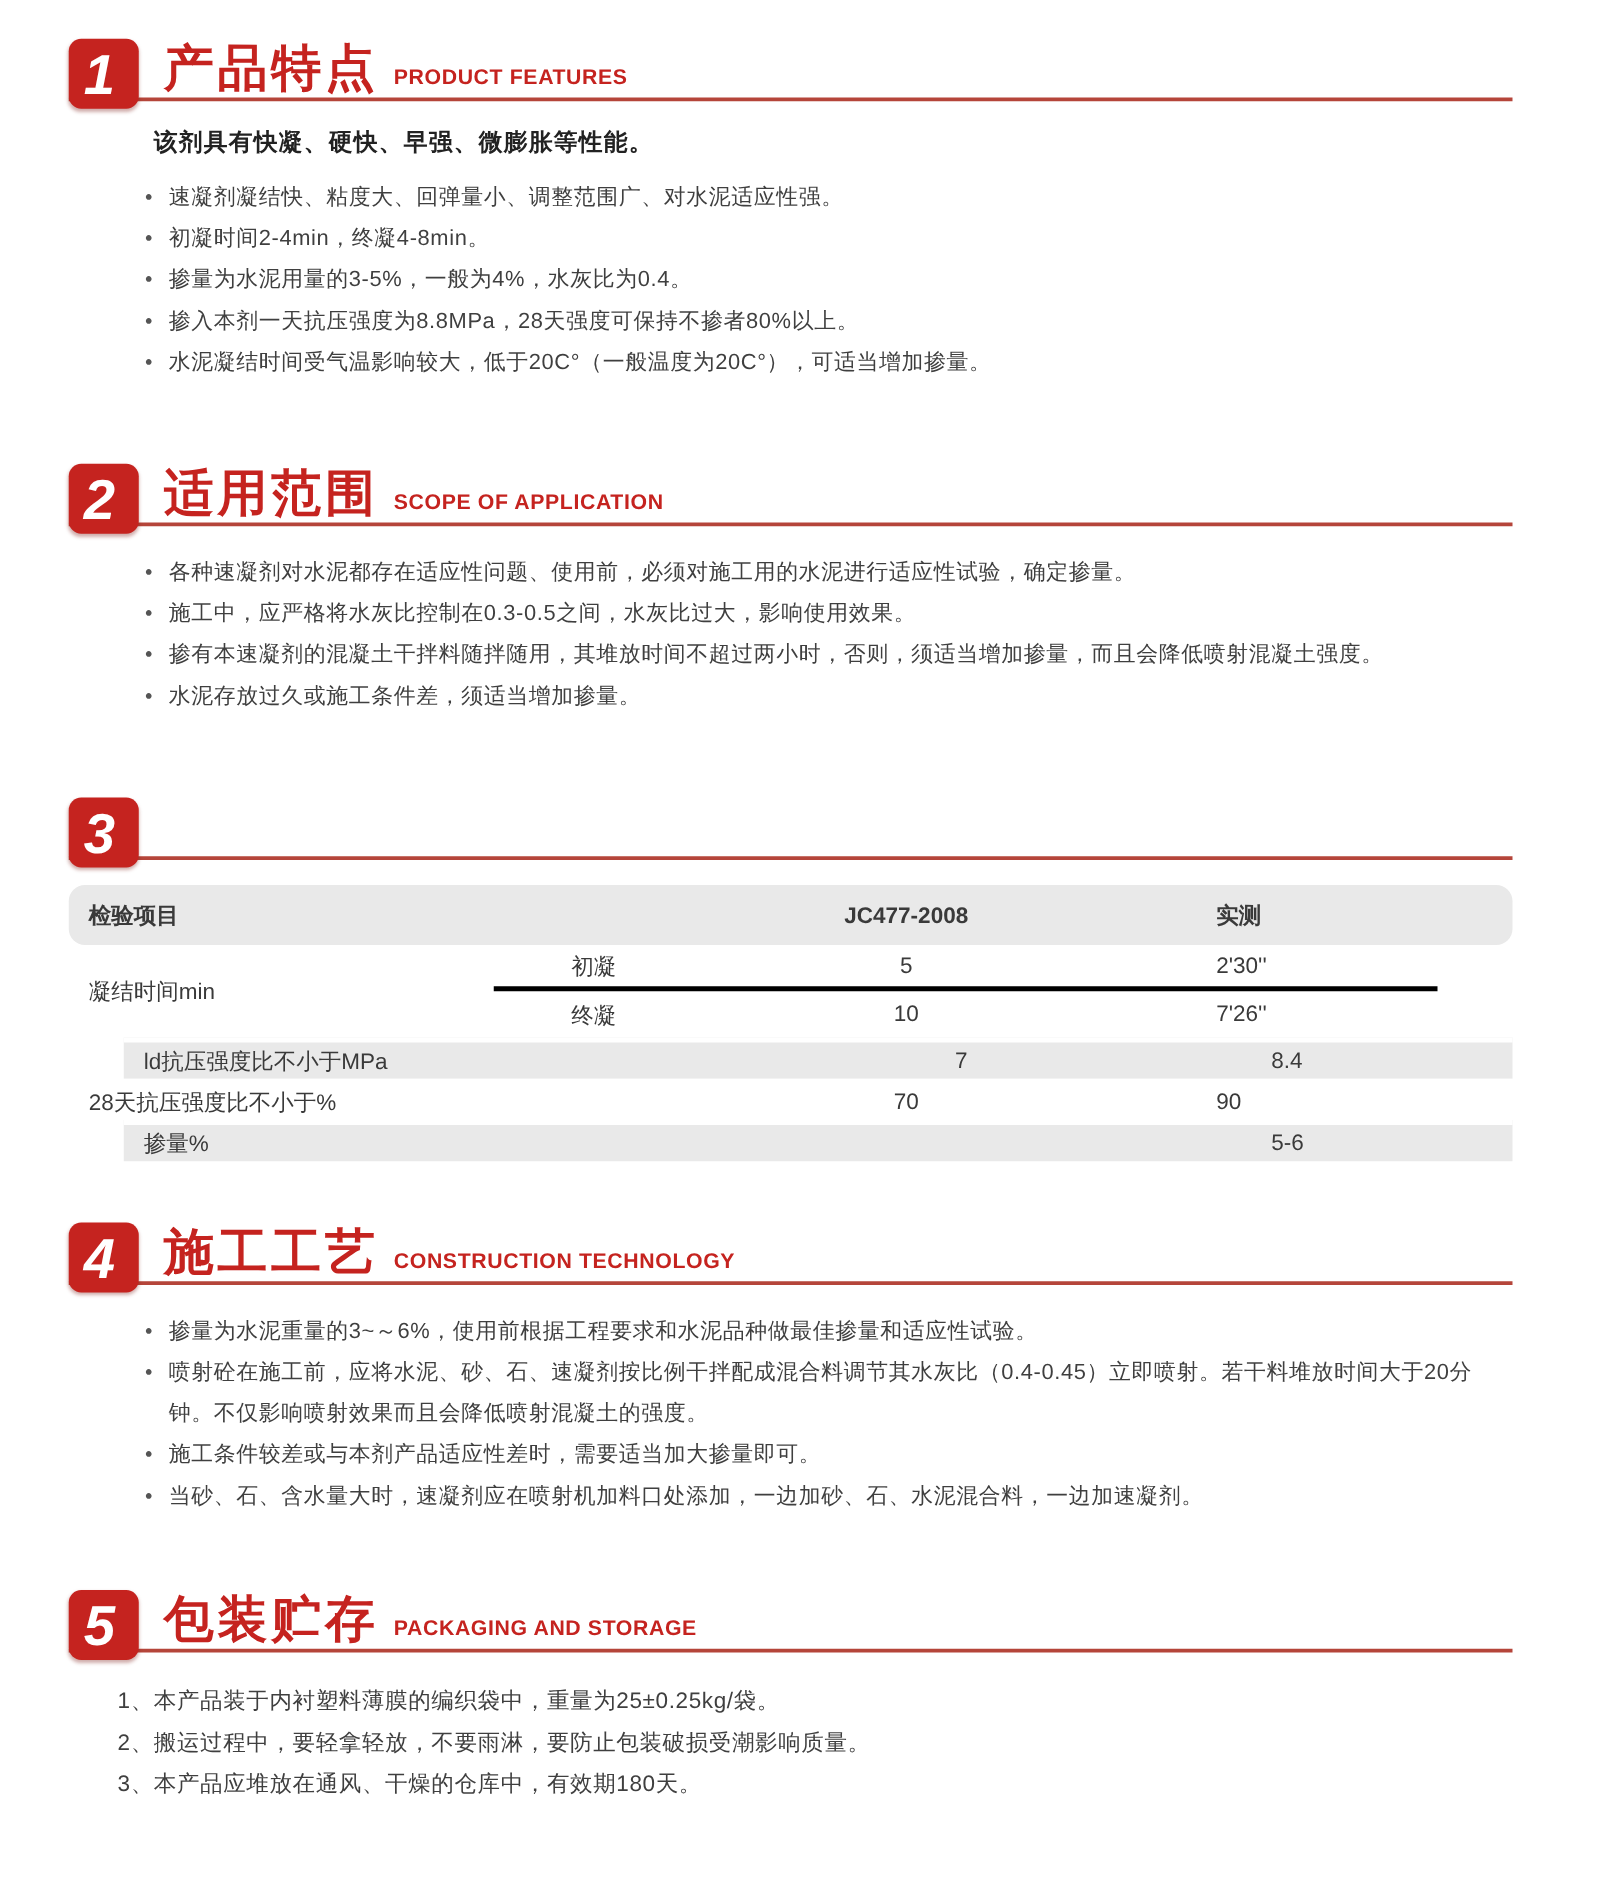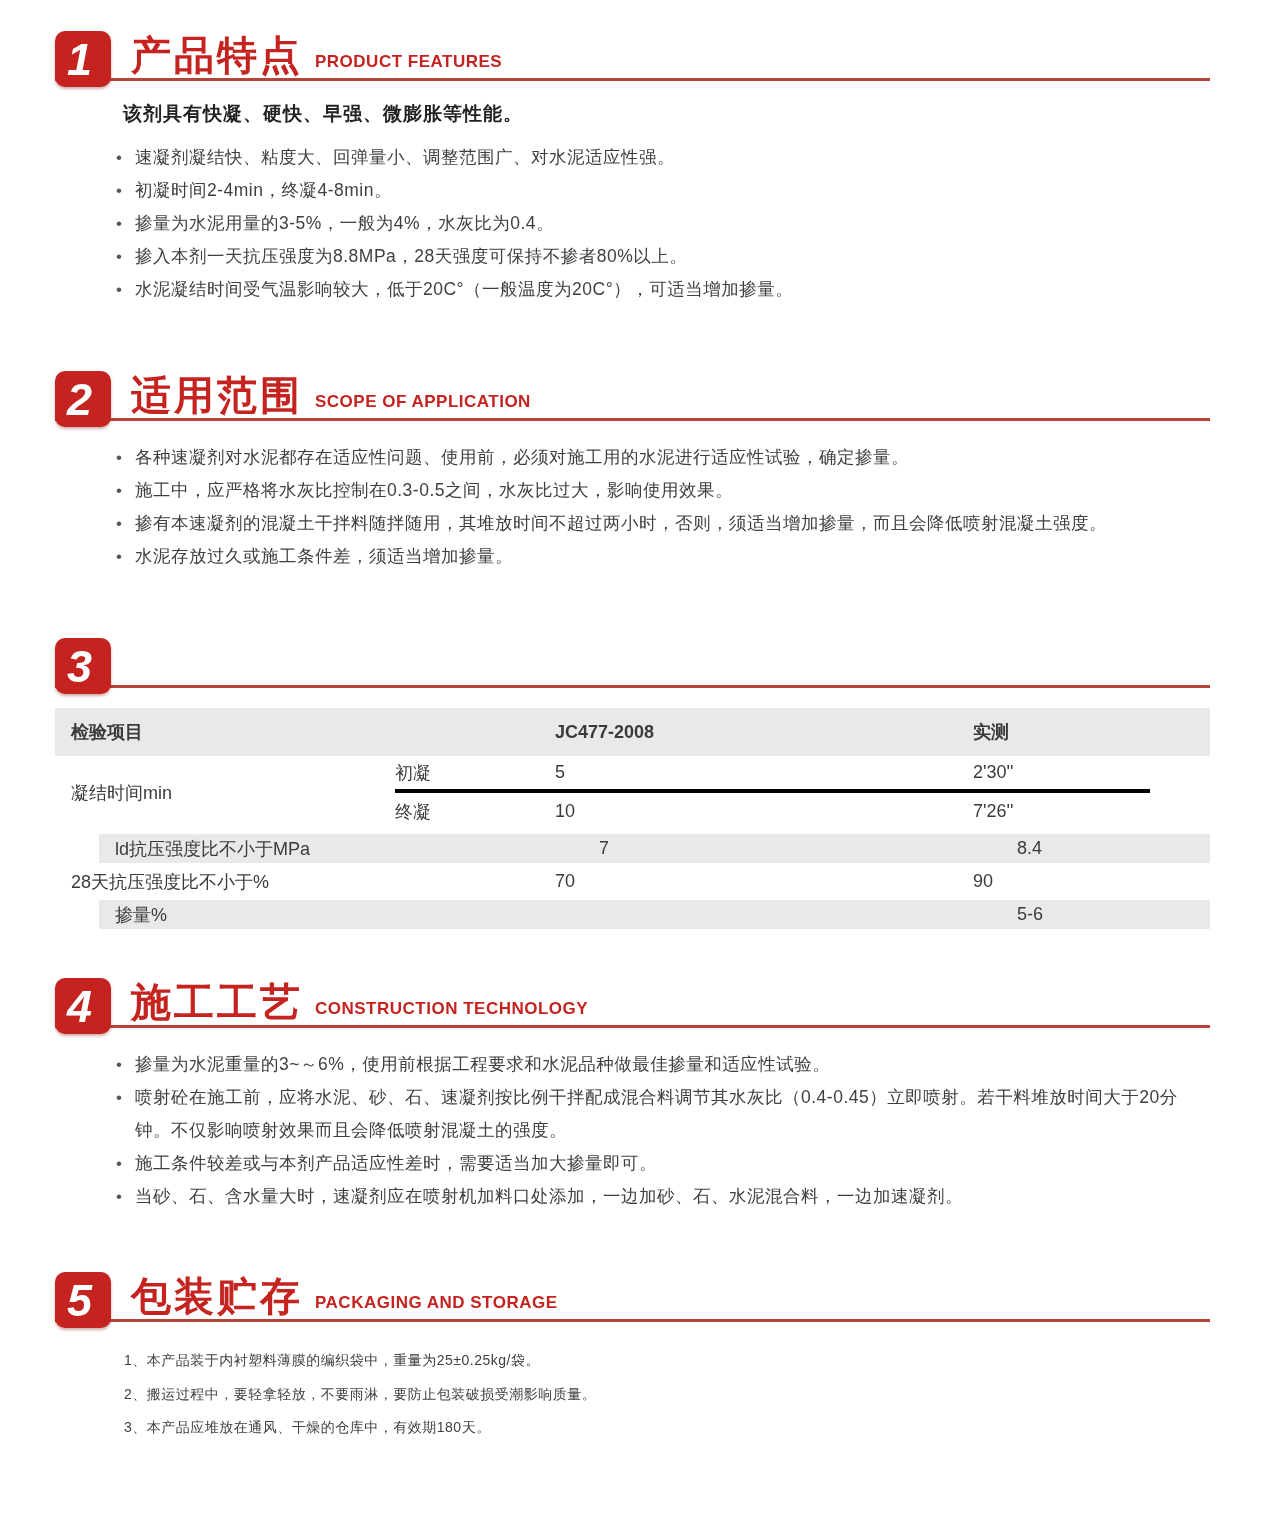--- a/index.html
+++ b/index.html
@@ -78,43 +78,44 @@
     letter-spacing: .5px;
   }
   ul.blist li::before {
     content: "\2022";
     position: absolute;
     left: 3px; top: 0;
     color: #555;
     font-size: 17px;
   }
   .nlist {
-    margin: 22px 0 0 69px;
-    font-size: 14px;
+    margin: 22px 0 0 39px;
+    font-size: 18px;
     line-height: 33.5px;
     letter-spacing: .5px;
   }
 
   .s2 { margin-top: 56px; }
   .s3 { margin-top: 56px; }
   .s4 { margin-top: 40px; }
   .s5 { margin-top: 50px; }
 
   
   .ptable { margin-top: 20px; font-size: 18px; color: #3a3a3a; }
   .t-head {
     display: grid;
     grid-template-columns: 340px 160px 340px 255px;
     background: #e9e9e9;
     height: 48px;
     align-items: center;
     font-weight: bold;
+    border-radius: 13px;
   }
   .cell-label { padding-left: 16px; }
-  .cell-center { }
+  .cell-center { text-align: center; }
   .cell-meas { padding-left: 78px; }
 
   .t-group {
     display: grid;
     grid-template-columns: 340px 755px;
     background: #ffffff;
   }
   .g-label { display: flex; align-items: center; padding-left: 16px; }
   .g-row {
     display: grid;

